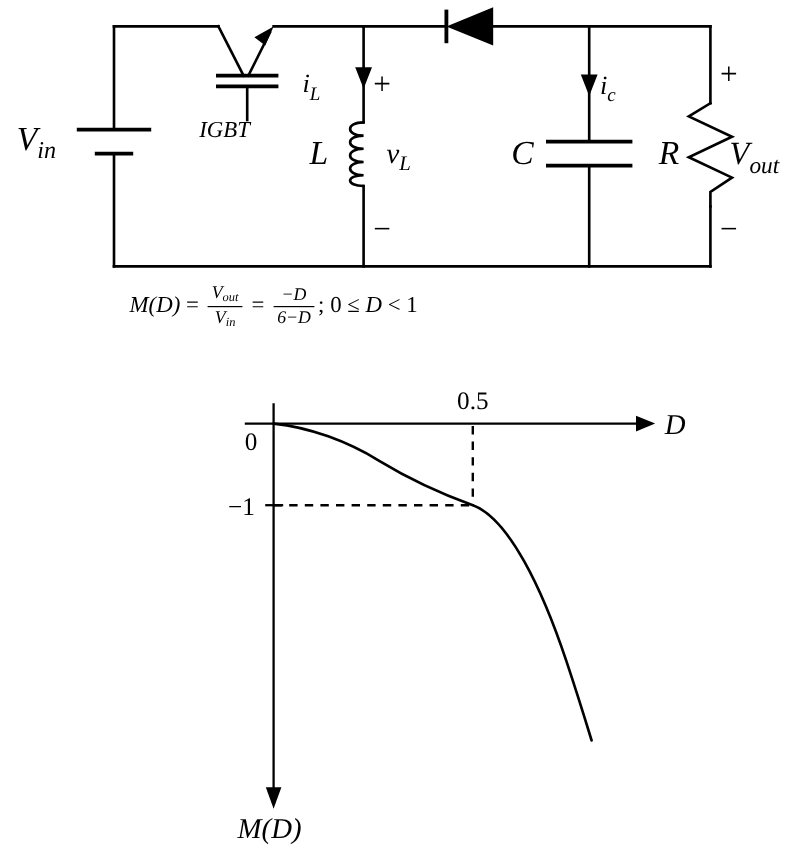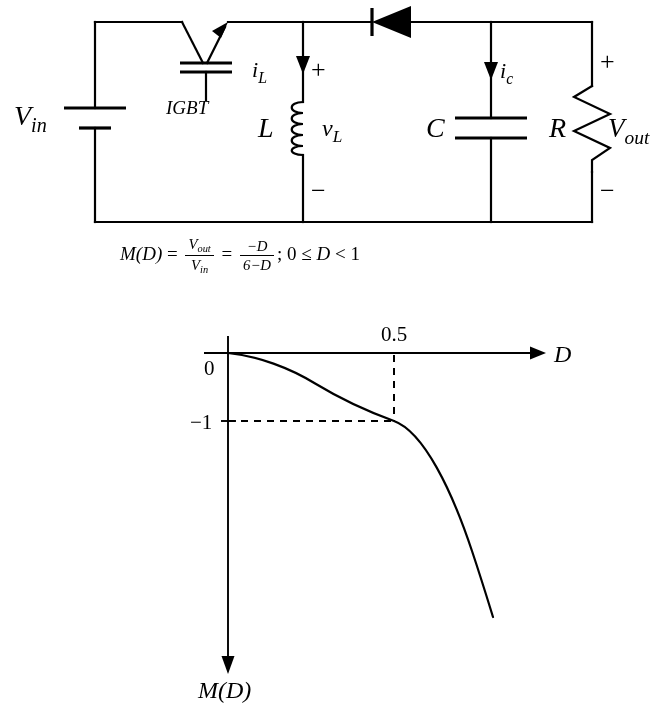--- a/index.html
+++ b/index.html
@@ -79,21 +79,20 @@
     stroke: none;
   }
   .eqwrap {
     position: absolute;
     left: 108px;
     top: 236px;
     font-family: "Liberation Serif", serif;
     font-size: 19px;
     white-space: nowrap;
     color: #000;
-    margin-left: 12px;
   }
   .frac {
     display: inline-block;
     vertical-align: middle;
     text-align: center;
     font-size: 0.78em;
     line-height: 1.12;
     margin: 0 3px;
     position: relative;
     top: 0px;

